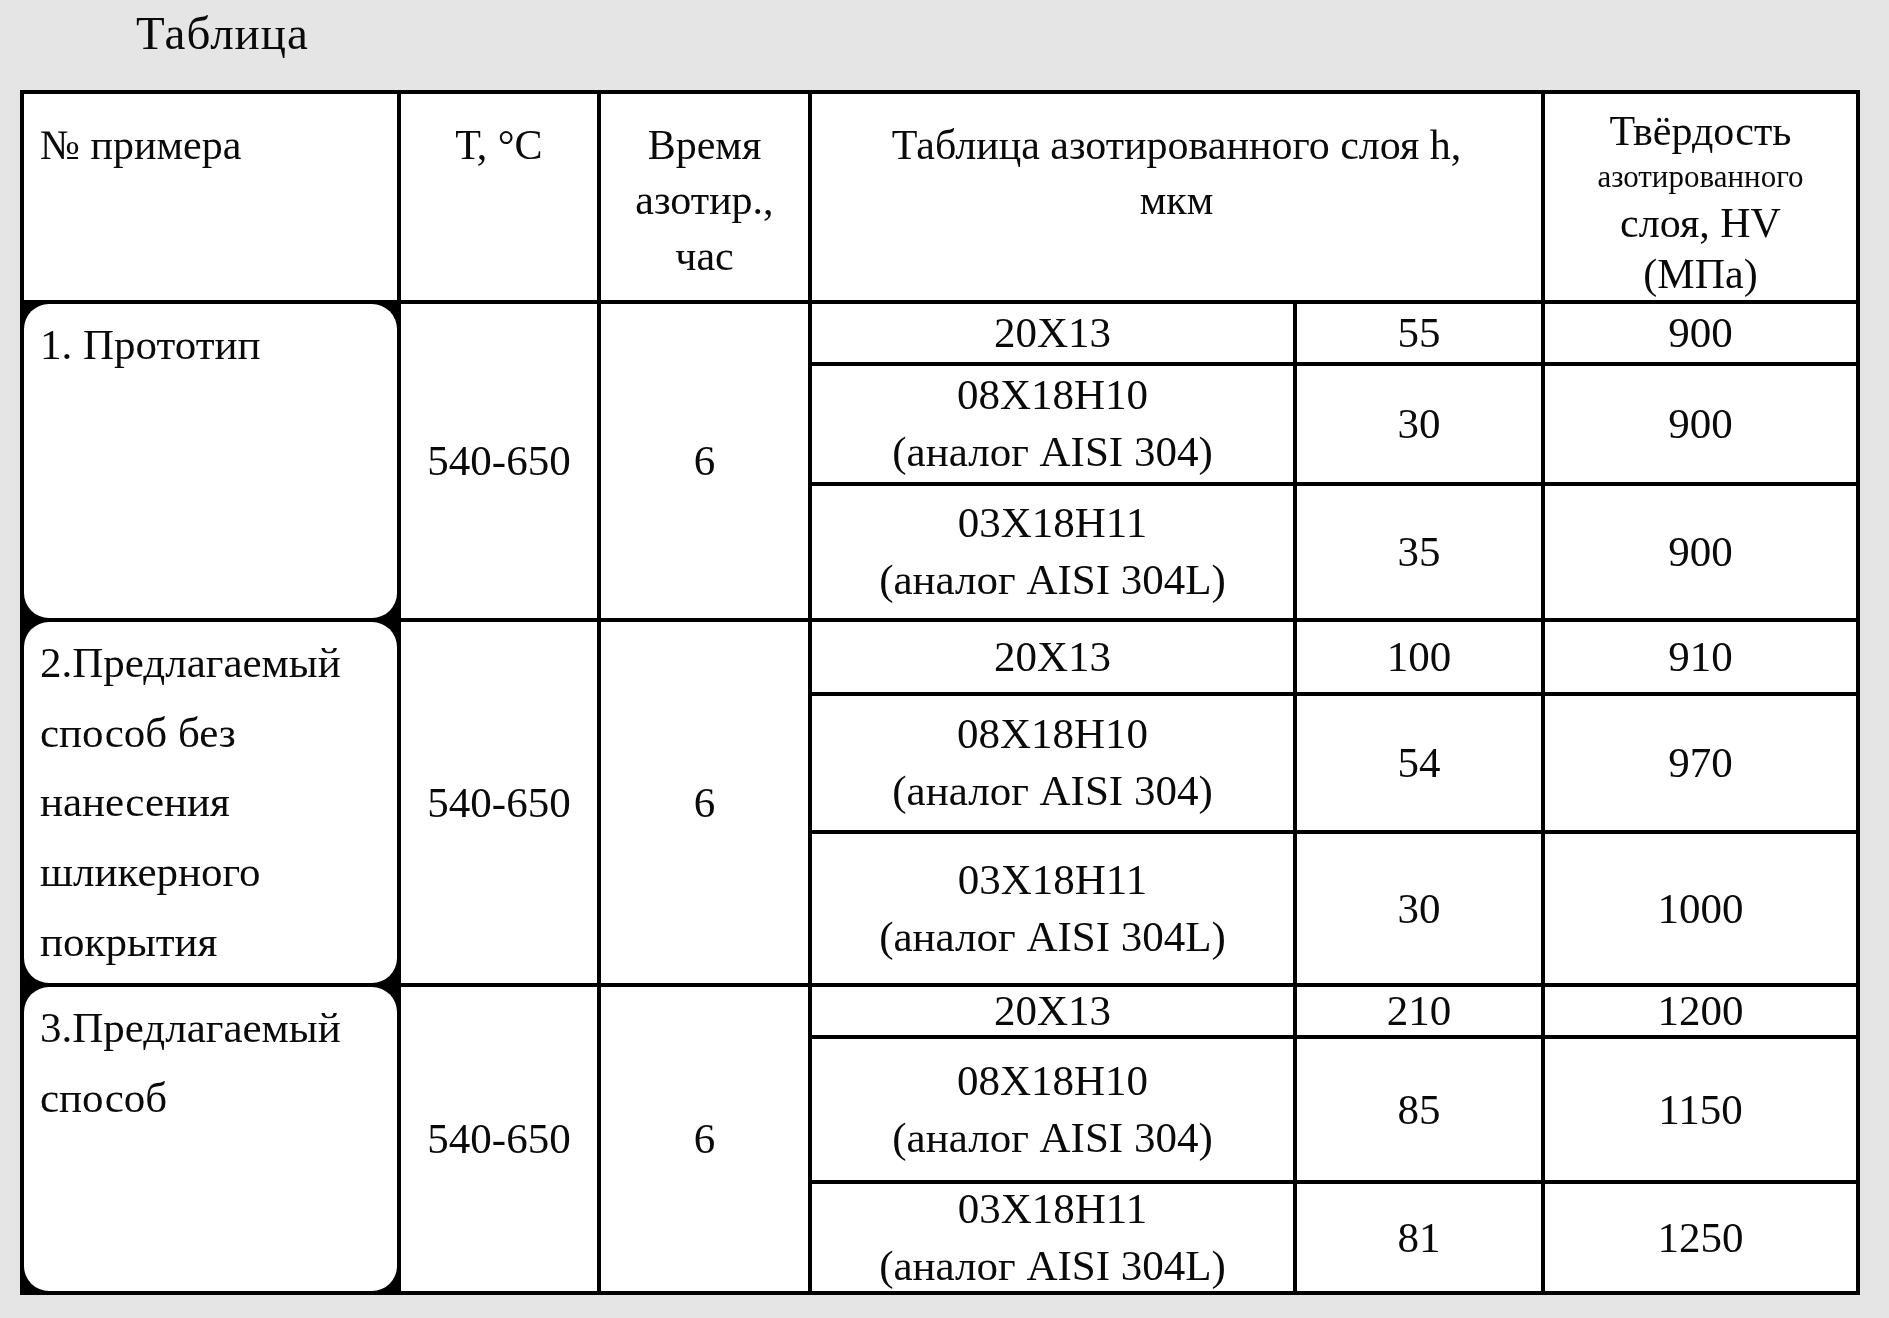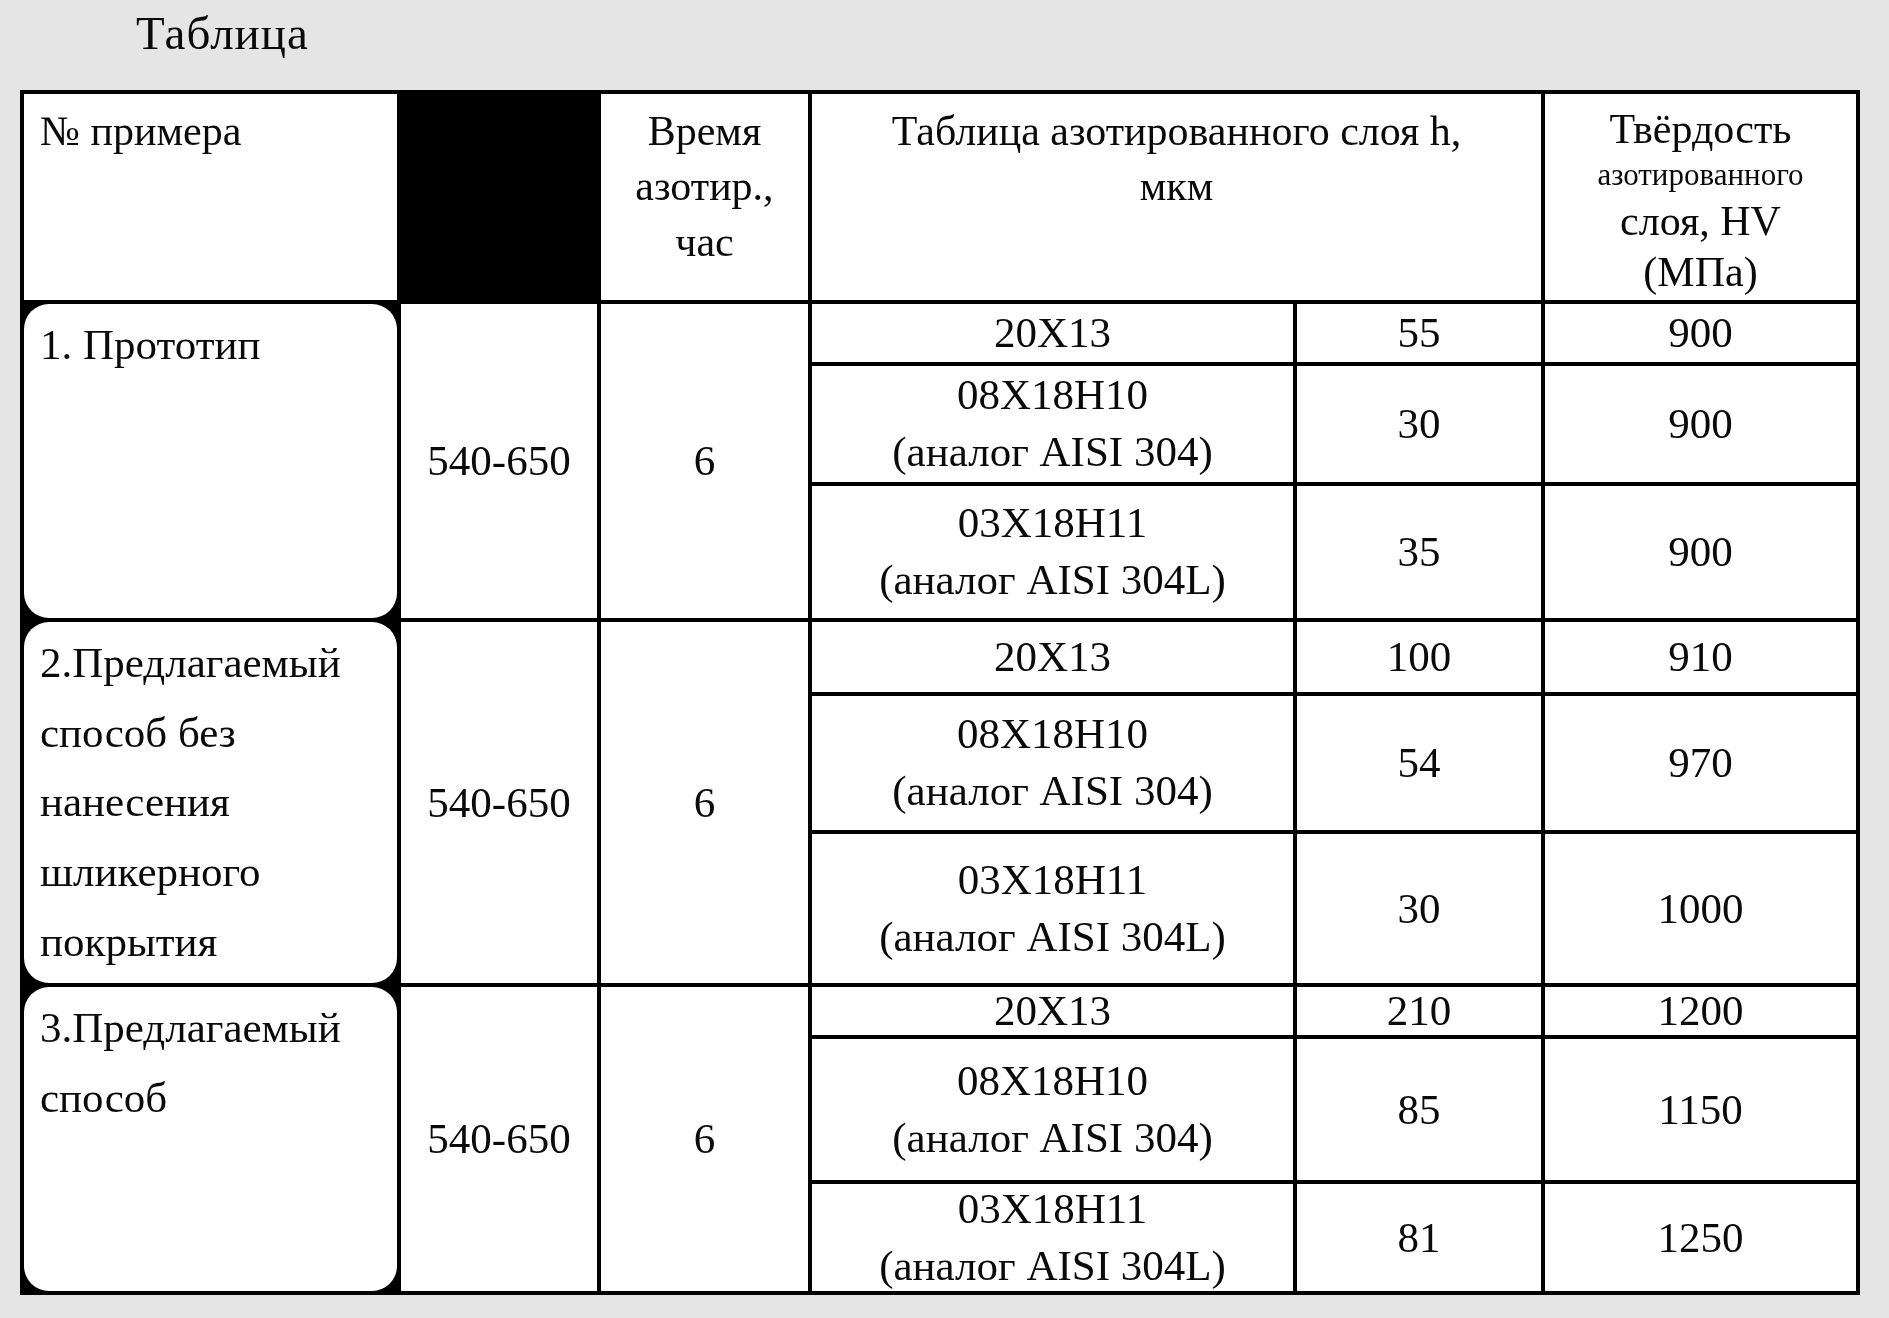--- a/index.html
+++ b/index.html
@@ -46,32 +46,32 @@
     background: #ffffff;
     box-sizing: border-box;
     overflow: hidden;
   }
   
   .hdr {
     display: flex;
     flex-direction: column;
     align-items: center;
     text-align: center;
-    padding-top: 10px;
+    padding-top: 24px;
     font-size: 42px;
     line-height: 1.32;
     white-space: pre-line;
   }
   .hdr-left {
     align-items: flex-start;
     text-align: left;
     padding-left: 16px;
     white-space: nowrap;
   }
-  .hdr-hard { line-height: 1.2; }
+  .hdr-hard { line-height: 1.2; padding-top: 12px; }
   .hdr-hard .sub { font-size: 31px; line-height: 1.35; }
   
   .example {
     padding: 6px 14px 0 16px;
     font-size: 43px;
     line-height: 1.62;
     border-radius: 25px;
   }
   
   .vc {
@@ -88,20 +88,21 @@
 </head>
 <body>
 
 <div class="page">
 
   <div class="doc-title">Таблица</div>
 
   <div class="tbl">
 
     <div class="cell hdr hdr-left" style="grid-area:1/1/2/2">№ примера</div>
+    <div class="cell hdr" style="grid-area:1/2/2/3">Т, °С</div>
     <div class="cell hdr" style="grid-area:1/3/2/4">Время
 азотир.,
 час</div>
     <div class="cell hdr" style="grid-area:1/4/2/6">Таблица азотированного слоя h,
 мкм</div>
     <div class="cell hdr hdr-hard" style="grid-area:1/6/2/7">
       <div>Твёрдость</div>
       <div class="sub">азотированного</div>
       <div>слоя, HV
 (МПа)</div>

